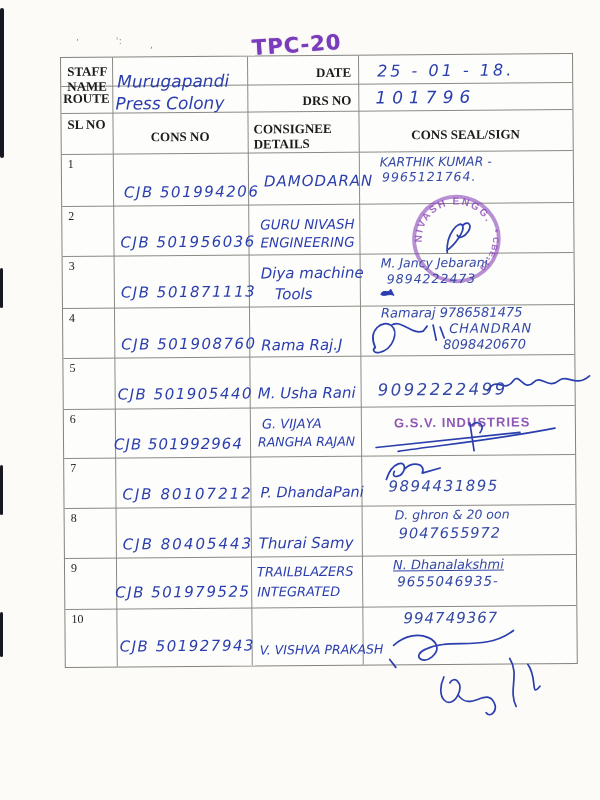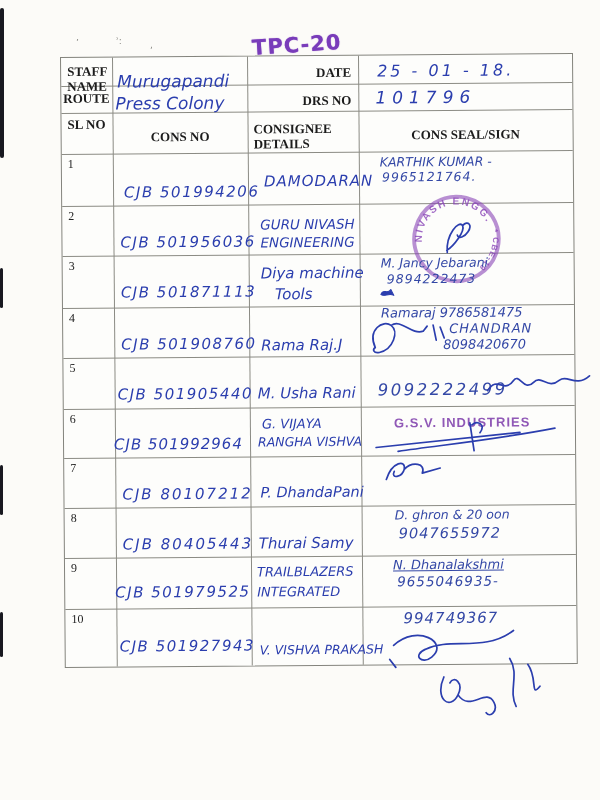--- a/index.html
+++ b/index.html
@@ -112,21 +112,21 @@
   <div class="hw" style="left:54px;top:580px;font-size:15px;letter-spacing:1.5px;">CJB 501927943</div>
 
   <div class="hw" style="left:202px;top:116px;font-size:15px;letter-spacing:1px;">DAMODARAN</div>
   <div class="hw" style="left:198px;top:160px;font-size:13.5px;">GURU NIVASH</div>
   <div class="hw" style="left:198px;top:178px;font-size:13.5px;">ENGINEERING</div>
   <div class="hw" style="left:198px;top:208px;font-size:15px;">Diya machine</div>
   <div class="hw" style="left:212px;top:229px;font-size:15px;">Tools</div>
   <div class="hw" style="left:198px;top:280px;font-size:15px;">Rama Raj.J</div>
   <div class="hw" style="left:194px;top:328px;font-size:15px;">M. Usha Rani</div>
   <div class="hw" style="left:198px;top:360px;font-size:13px;">G. VIJAYA</div>
-  <div class="hw" style="left:194px;top:378px;font-size:12.5px;">RANGHA VISHVA</div>
+  <div class="hw" style="left:194px;top:378px;font-size:12.5px;">RANGHA RAJAN</div>
   <div class="hw" style="left:196px;top:428px;font-size:14.5px;">P. DhandaPani</div>
   <div class="hw" style="left:194px;top:478px;font-size:15px;">Thurai Samy</div>
   <div class="hw" style="left:192px;top:508px;font-size:13px;">TRAILBLAZERS</div>
   <div class="hw" style="left:192px;top:528px;font-size:13px;">INTEGRATED</div>
   <div class="hw" style="left:194px;top:586px;font-size:12.5px;text-align:right;">V. VISHVA PRAKASH</div>
 
   <div class="hw hw2" style="left:318px;top:99px;font-size:12.5px;">KARTHIK KUMAR -</div>
   <div class="hw hw2" style="left:320px;top:114px;font-size:12.5px;letter-spacing:1px;">9965121764.</div>
 
   <svg style="left:346px;top:136px;transform:rotate(14deg);" width="96" height="96" viewBox="0 0 100 100">
@@ -163,20 +163,21 @@
   </svg>
 
   <div class="stamp-purple" style="left:330px;top:360px;font-size:13px;letter-spacing:1px;">G.S.V. INDUSTRIES</div>
   <svg class="sig" style="left:306px;top:364px;" width="210" height="34" viewBox="0 0 210 34">
     <path d="M6,28 L150,14 M28,32 C70,26 120,22 185,10 M100,4 L104,32 M102,6 C108,1 116,6 110,14"></path>
   </svg>
 
   <svg class="sig" style="left:318px;top:402px;" width="64" height="26" viewBox="0 0 64 26">
     <path d="M4,22 C10,4 24,2 22,12 C20,20 8,22 12,14 M22,12 C30,4 44,6 40,16 L58,11"></path>
   </svg>
+  <div class="hw hw2" style="left:324px;top:422px;font-size:15px;letter-spacing:1.5px;">9894431895</div>
 
   <div class="hw hw2" style="left:330px;top:452px;font-size:12.5px;">D. ghron &amp; 20 oon</div>
   <div class="hw hw2" style="left:334px;top:470px;font-size:14.5px;letter-spacing:1px;">9047655972</div>
 
   <div class="hw hw2" style="left:328px;top:502px;font-size:13px;text-decoration:underline;">N. Dhanalakshmi</div>
   <div class="hw hw2" style="left:332px;top:518px;font-size:13.5px;letter-spacing:1px;font-style:italic;">9655046935-</div>
 
   <div class="hw hw2" style="left:338px;top:554px;font-size:15px;letter-spacing:1px;">994749367</div>
   <svg class="sig" style="left:322px;top:560px;" width="170" height="125" viewBox="0 0 170 125">
     <path d="M6,30 C30,8 62,28 44,42 C34,50 24,40 38,34 C64,22 96,38 126,16 M2,44 l6,8 M56,62 C46,84 62,96 70,80 C76,68 66,60 62,68 M70,80 C82,98 98,72 106,88 C110,96 102,104 98,98 M122,44 C132,60 120,76 128,92 M140,50 C150,64 142,84 152,72"></path>

